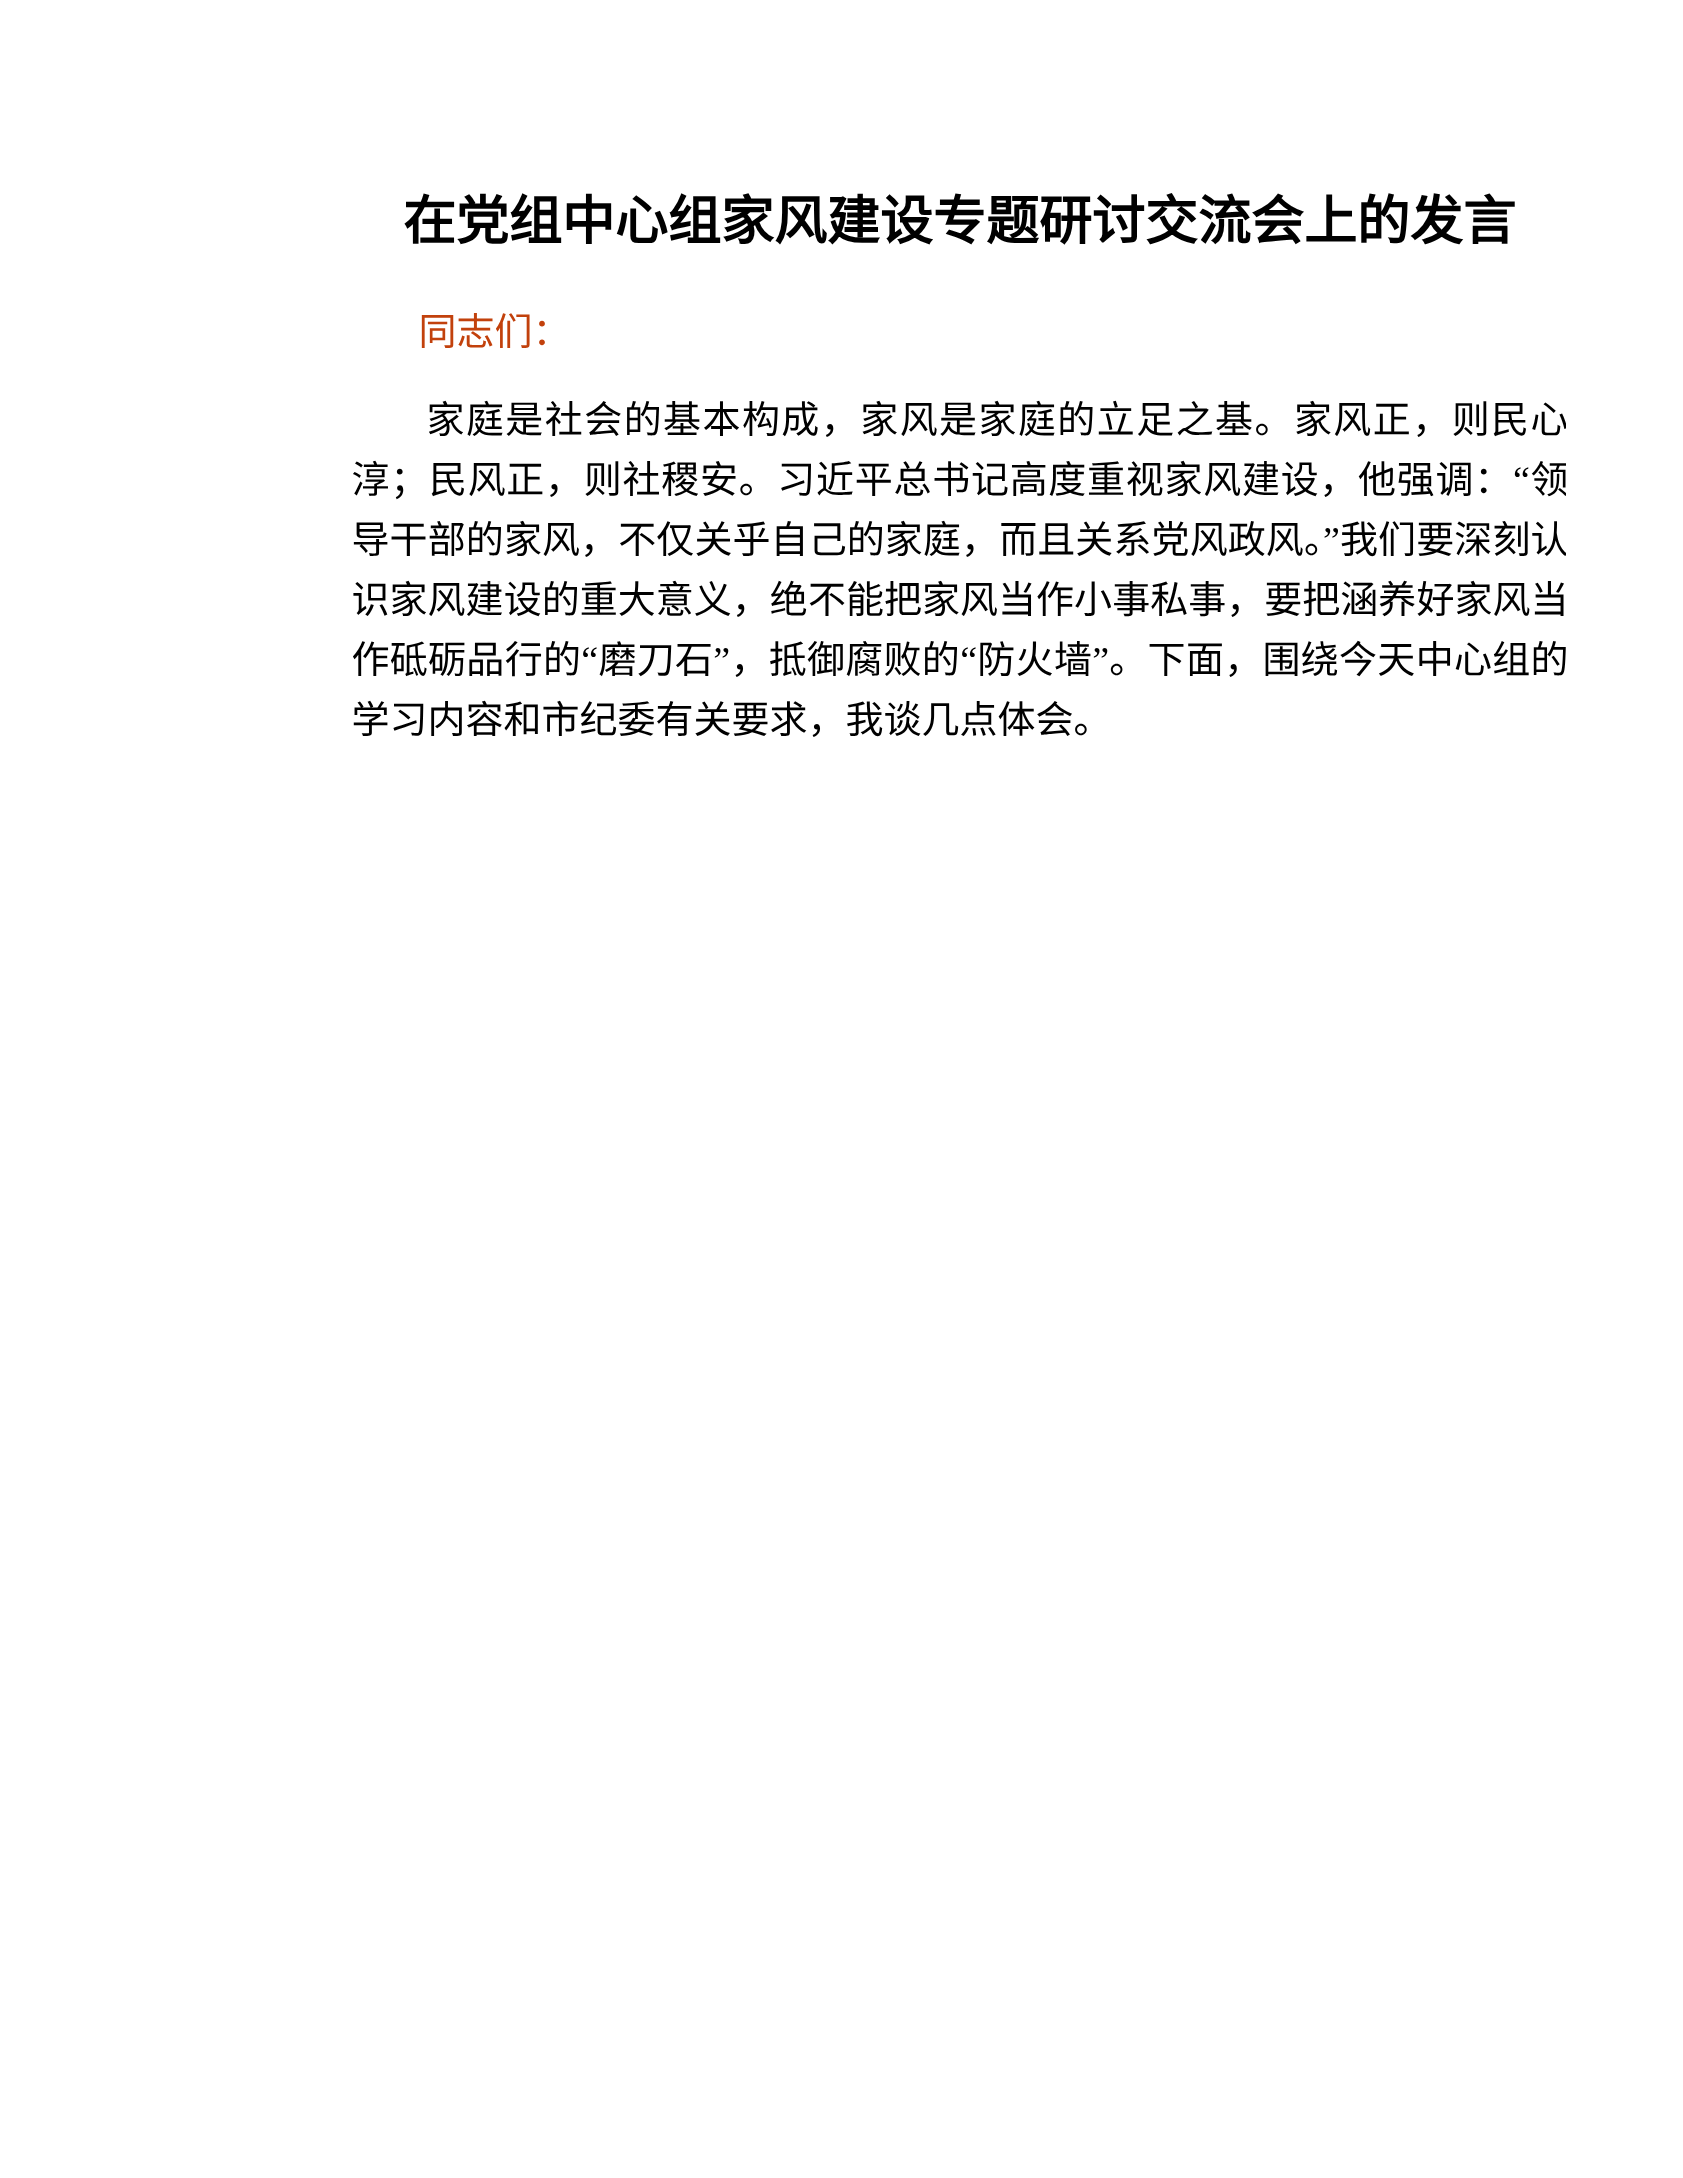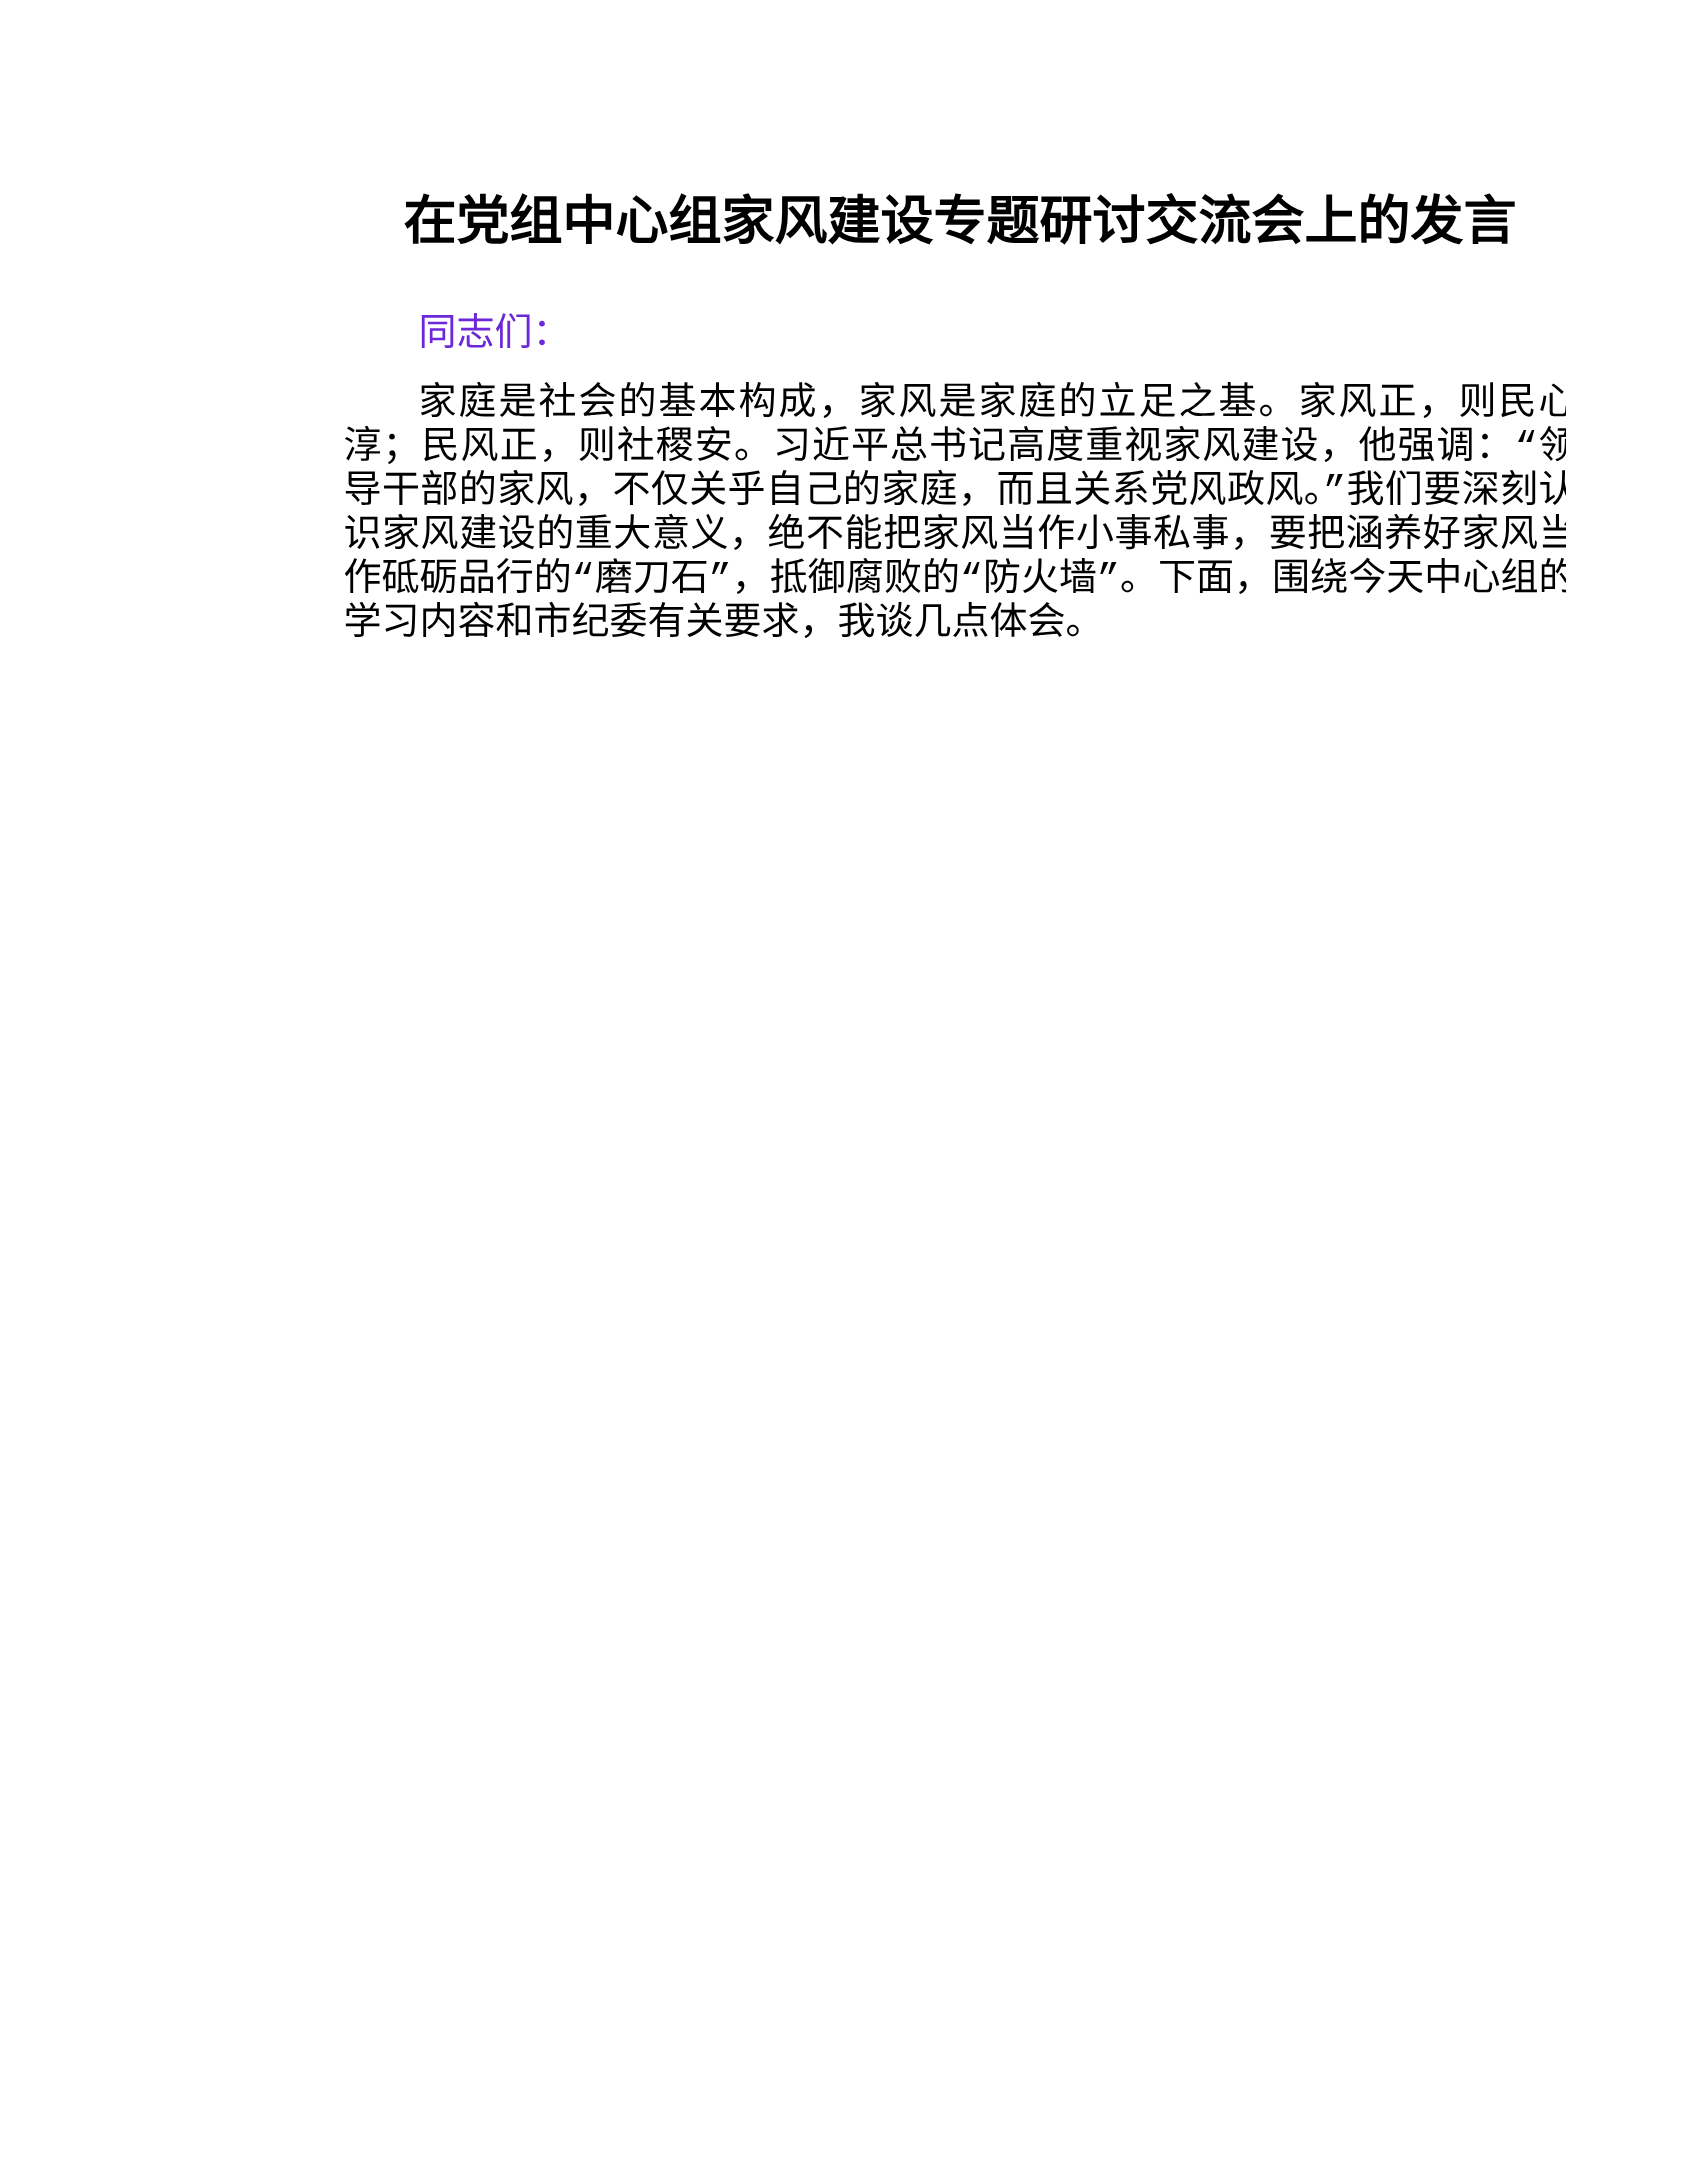--- a/index.html
+++ b/index.html
@@ -31,33 +31,33 @@
     text-align: center;
     color: #000000;
     margin: 0;
     padding-top: 184px;
     letter-spacing: 0px;
   }
   .salutation {
     font-family: "DejaVu Sans", "Liberation Sans", sans-serif;
     font-size: 38px;
     line-height: 72px;
-    color: #6d28d9;
+    color: #c2410c;
     margin: 0;
     padding-top: 39px;
     text-indent: 75px;
     text-align: justify;
     text-justify: inter-character;
   }
   .body-para {
-    font-family: Liberation Mono, monospace;
+    font-family: Liberation Serif, serif;
     font-size: 38px;
-    line-height: 44px;
+    line-height: 60px;
     color: #000000;
-    margin: 0;
+    margin: 8px;
     padding-top: 14px;
     text-indent: 75px;
     text-align: justify;
     text-justify: inter-character;
     word-break: break-all;
   }
   .body-para:first-of-type {
     padding-top: 0;
   }
 </style>

